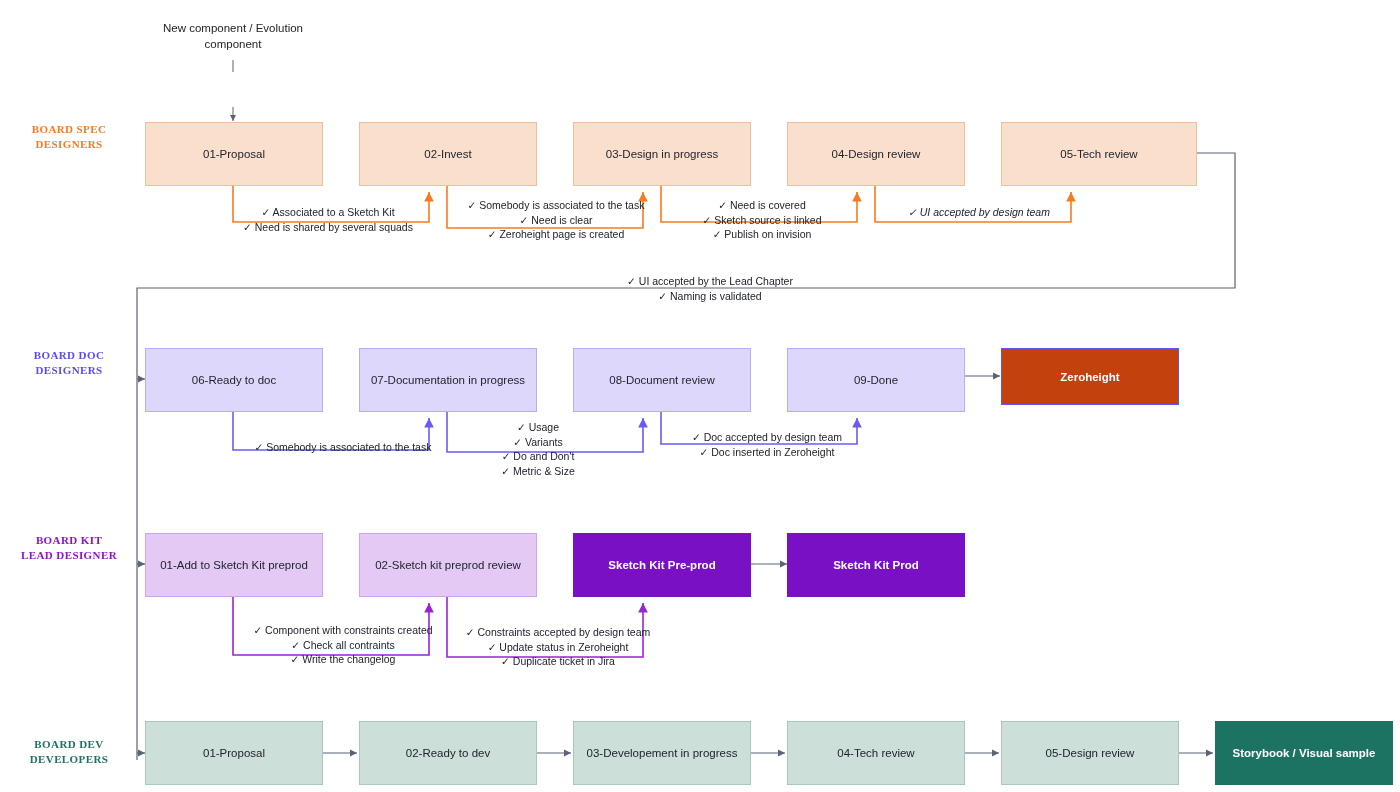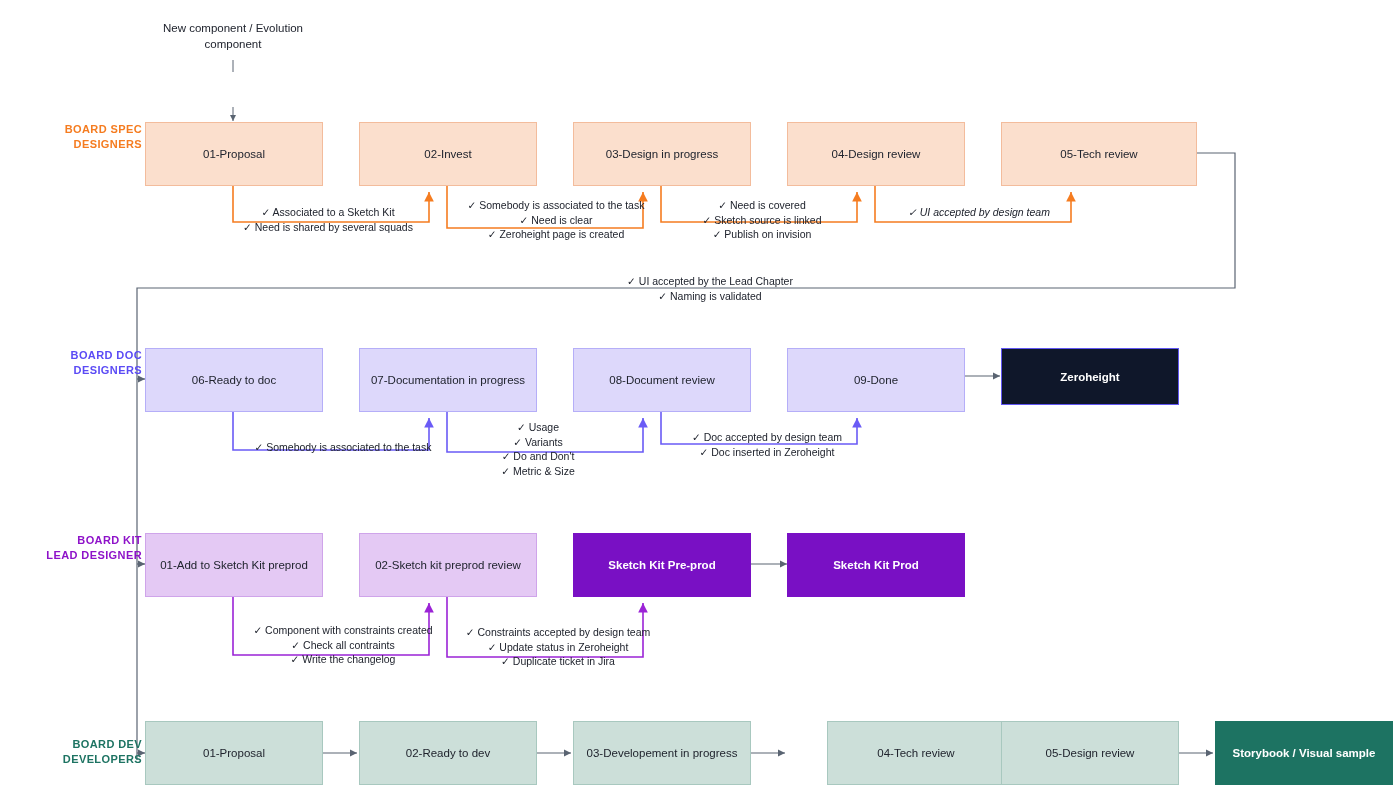--- a/index.html
+++ b/index.html
@@ -1,31 +1,31 @@
 <!DOCTYPE html>
 <html><head>
 <meta charset="utf-8">
 <style>
   html,body{margin:0;padding:0;background:#ffffff;}
   body{width:1400px;height:792px;font-family:"Liberation Sans",sans-serif;color:#20242e;overflow:hidden;}
   #canvas{position:relative;width:1400px;height:792px;}
   svg.wires{position:absolute;left:0;top:0;width:1400px;height:792px;pointer-events:none;}
 
-  .lane-label{position:absolute;text-align:right;font-size:11px;font-weight:bold;letter-spacing:.4px;line-height:15px;width:130px;left:12px;}
+  .lane-label{position:absolute;text-align:center;font-size:11px;font-weight:bold;letter-spacing:.4px;line-height:15px;width:130px;left:4px;font-family:Liberation Serif, serif;}
   .lane-spec{color:#F57C20;}
   .lane-doc{color:#5B4BF5;}
   .lane-kit{color:#8E12C9;}
   .lane-dev{color:#1D7362;}
 
   .node{position:absolute;box-sizing:border-box;display:flex;align-items:center;justify-content:center;text-align:center;font-size:11.5px;line-height:14px;padding:4px 8px;}
   .n-spec{background:#FBDFCD;border:1px solid #F3BC9C;color:#20242e;}
   .n-doc{background:#DDD8FB;border:1px solid #B5AEF8;color:#20242e;}
   .n-kit{background:#E4C9F4;border:1px solid #CFA4EA;color:#20242e;}
   .n-dev{background:#CCDFD9;border:1px solid #A8C8BF;color:#20242e;}
-  .n-zero{background:#0f172a;border:1px solid #6056F2;color:#ffffff;font-weight:bold;font-size:11.5px;}
+  .n-zero{background:#c2410c;border:1px solid #6056F2;color:#ffffff;font-weight:bold;font-size:11.5px;}
   .n-sketch{background:#7910C4;border:1px solid #7910C4;color:#ffffff;font-weight:bold;font-size:11.5px;}
   .n-story{background:#1D7362;border:1px solid #1D7362;color:#ffffff;font-weight:bold;font-size:11.5px;}
 
   .start-node{position:absolute;text-align:center;font-size:11.5px;line-height:16px;color:#20242e;}
 
   .note{position:absolute;font-size:10.5px;line-height:14.5px;color:#20242e;white-space:nowrap;}
   .note.c{text-align:center;}
 </style>
 </head>
 <body>
@@ -166,21 +166,21 @@
 
   <div class="node n-dev" style="left:145px;top:721px;width:178px;height:64px;">
     <span>01-Proposal</span>
     </div>
   <div class="node n-dev" style="left:359px;top:721px;width:178px;height:64px;">
     <span>02-Ready to dev</span>
     </div>
   <div class="node n-dev" style="left:573px;top:721px;width:178px;height:64px;">
     <span>03-Developement in progress</span>
     </div>
-  <div class="node n-dev" style="left:787px;top:721px;width:178px;height:64px;margin-left:40px;">
+  <div class="node n-dev" style="left:787px;top:721px;width:178px;height:64px;">
     <span>04-Tech review</span>
     </div>
   <div class="node n-dev" style="left:1001px;top:721px;width:178px;height:64px;">
     <span>05-Design review</span>
     </div>
   <div class="node n-story" style="left:1215px;top:721px;width:178px;height:64px;">
     <span>Storybook / Visual sample</span>
     </div>
 
 </div>

